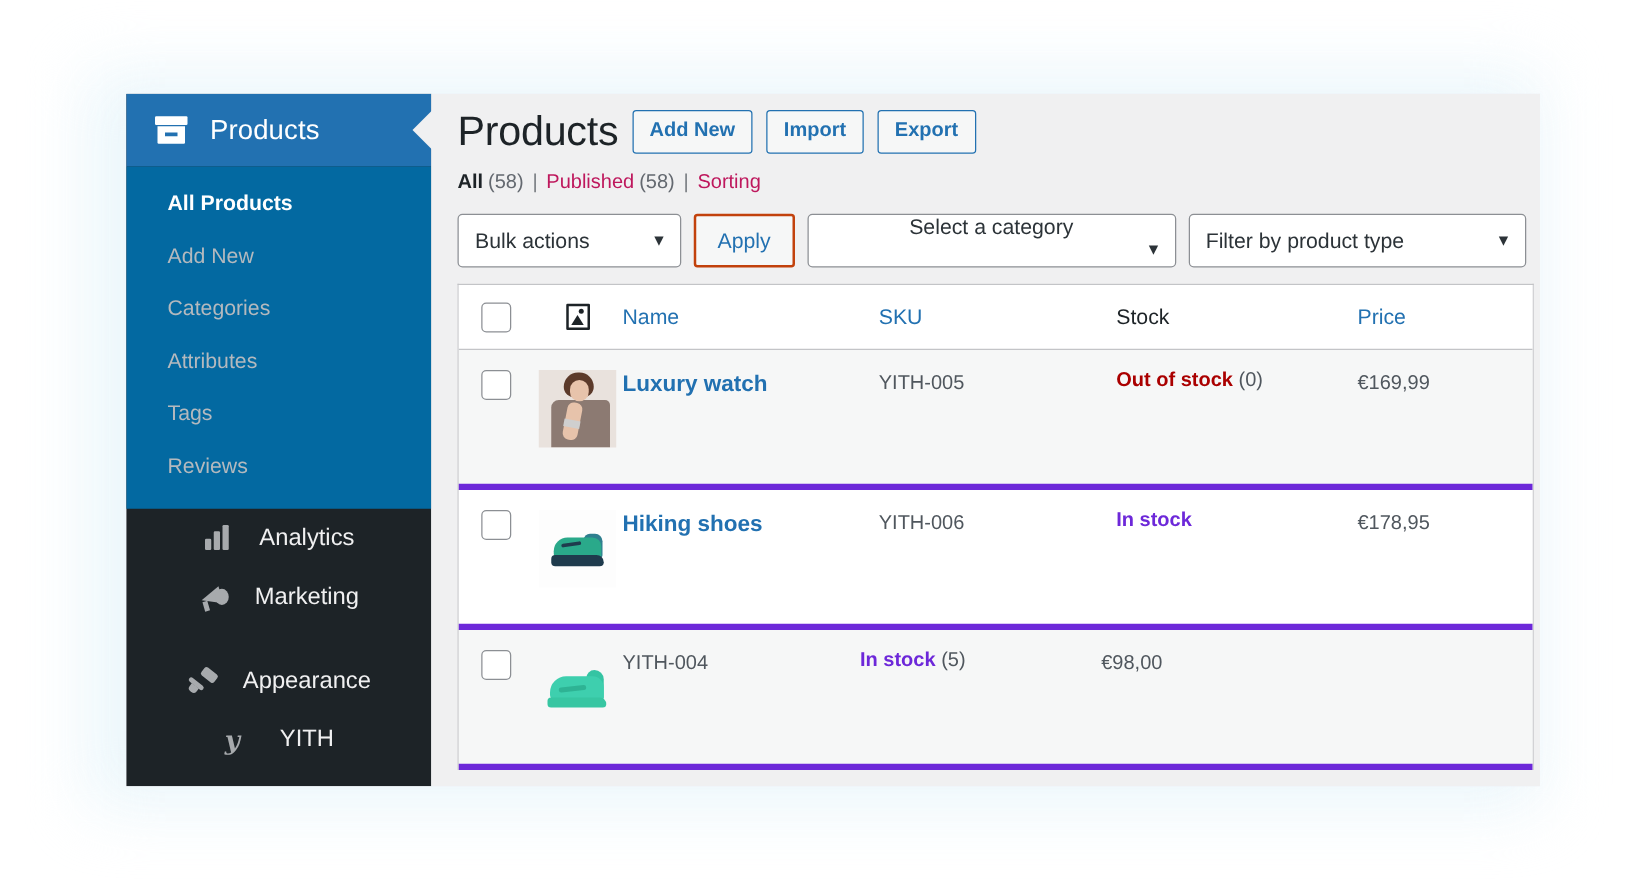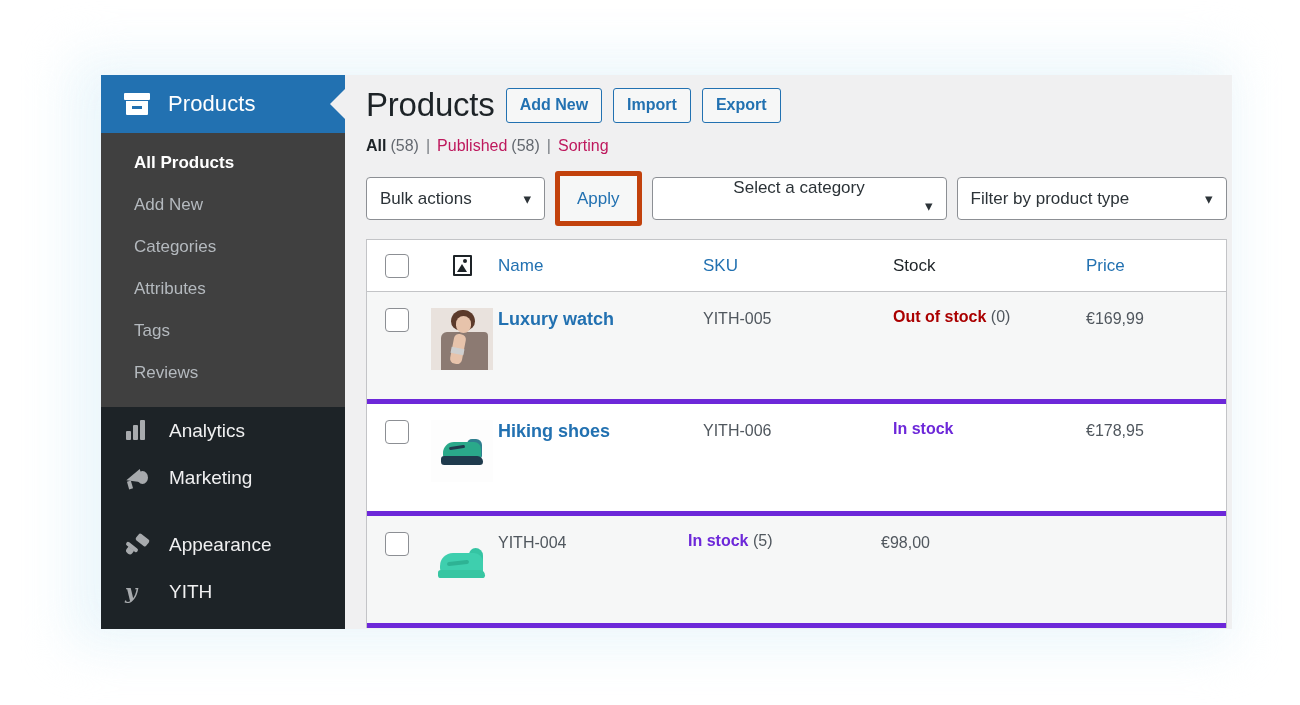--- a/index.html
+++ b/index.html
@@ -88,44 +88,44 @@
     border-radius: 0 0 1px 1px;
   }
   .box-icon .slot {
     position: absolute; left: 8px; top: 13px;
     width: 10px; height: 3px;
     background: #2271b1;
   }
 
   
   #submenu {
-    background: #404040;
+    background: #0369a1;
     padding: 9px 0 13px 0;
   }
   .sub-item {
     font-size: 17px;
     color: #b4b9be;
     padding: 9px 0 9px 33px;
     line-height: 24px;
     cursor: pointer;
   }
   .sub-item.active {
     color: #fff;
     font-weight: bold;
   }
 
   
   .menu-item {
     display: flex;
     align-items: center;
     height: 47px;
-    padding-left: 23px;
     font-size: 19px;
     color: #f0f0f1;
     cursor: pointer;
+    justify-content: center;
   }
   .menu-item .m-label { margin-left: 19px; }
   .menu-gap { height: 20px; }
 
   .mini-icon {
     width: 26px; flex: 0 0 26px;
     height: 22px;
     position: relative;
   }
   
@@ -266,25 +266,25 @@
     font-size: 15px;
     color: #2c3338;
     line-height: 1;
   }
   #bulk-actions { width: 179px; }
   #category-select { width: 295px; flex-direction: column; }
   #type-select { width: 270px; }
 
   .apply-btn {
     background: #f6f7f7;
-    border: 5px solid #c2410c;
+    border: 2px solid #c2410c;
     color: #2271b1;
     font-size: 17px;
     border-radius: 3px;
-    height: 55px;
+    height: 43px;
     padding: 0 17px;
     cursor: pointer;
     font-family: "Liberation Sans", sans-serif;
   }
 
   
   #products-table {
     background: #fff;
     border: 1px solid #c3c4c7;
     border-bottom: none;

